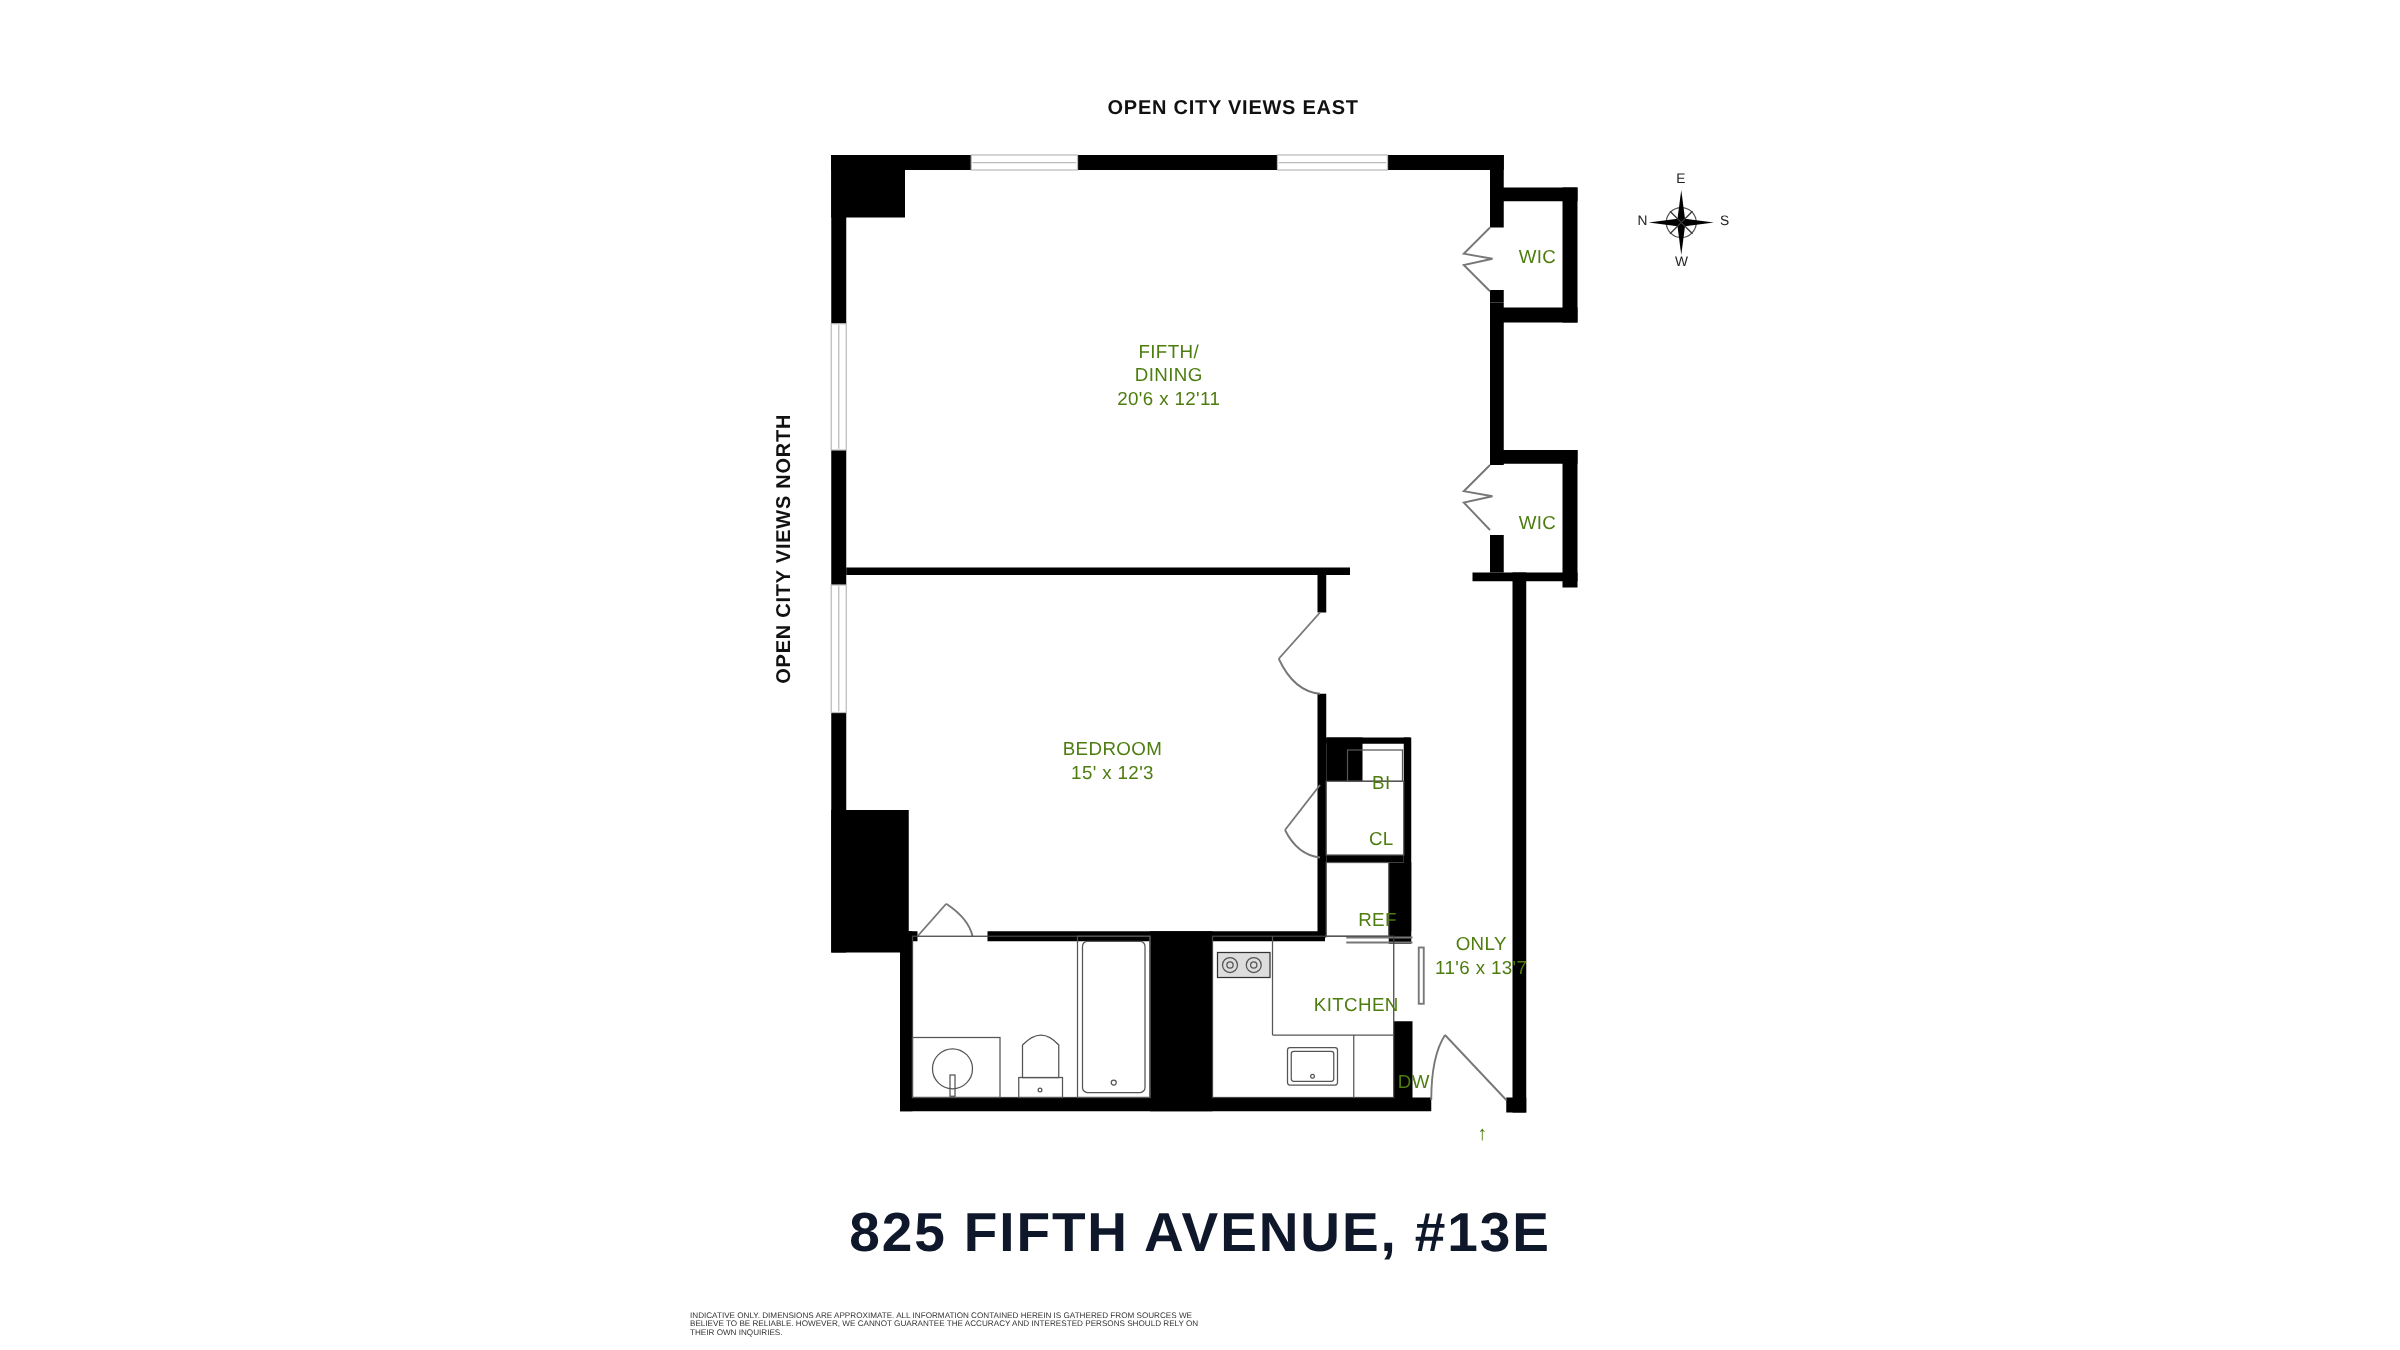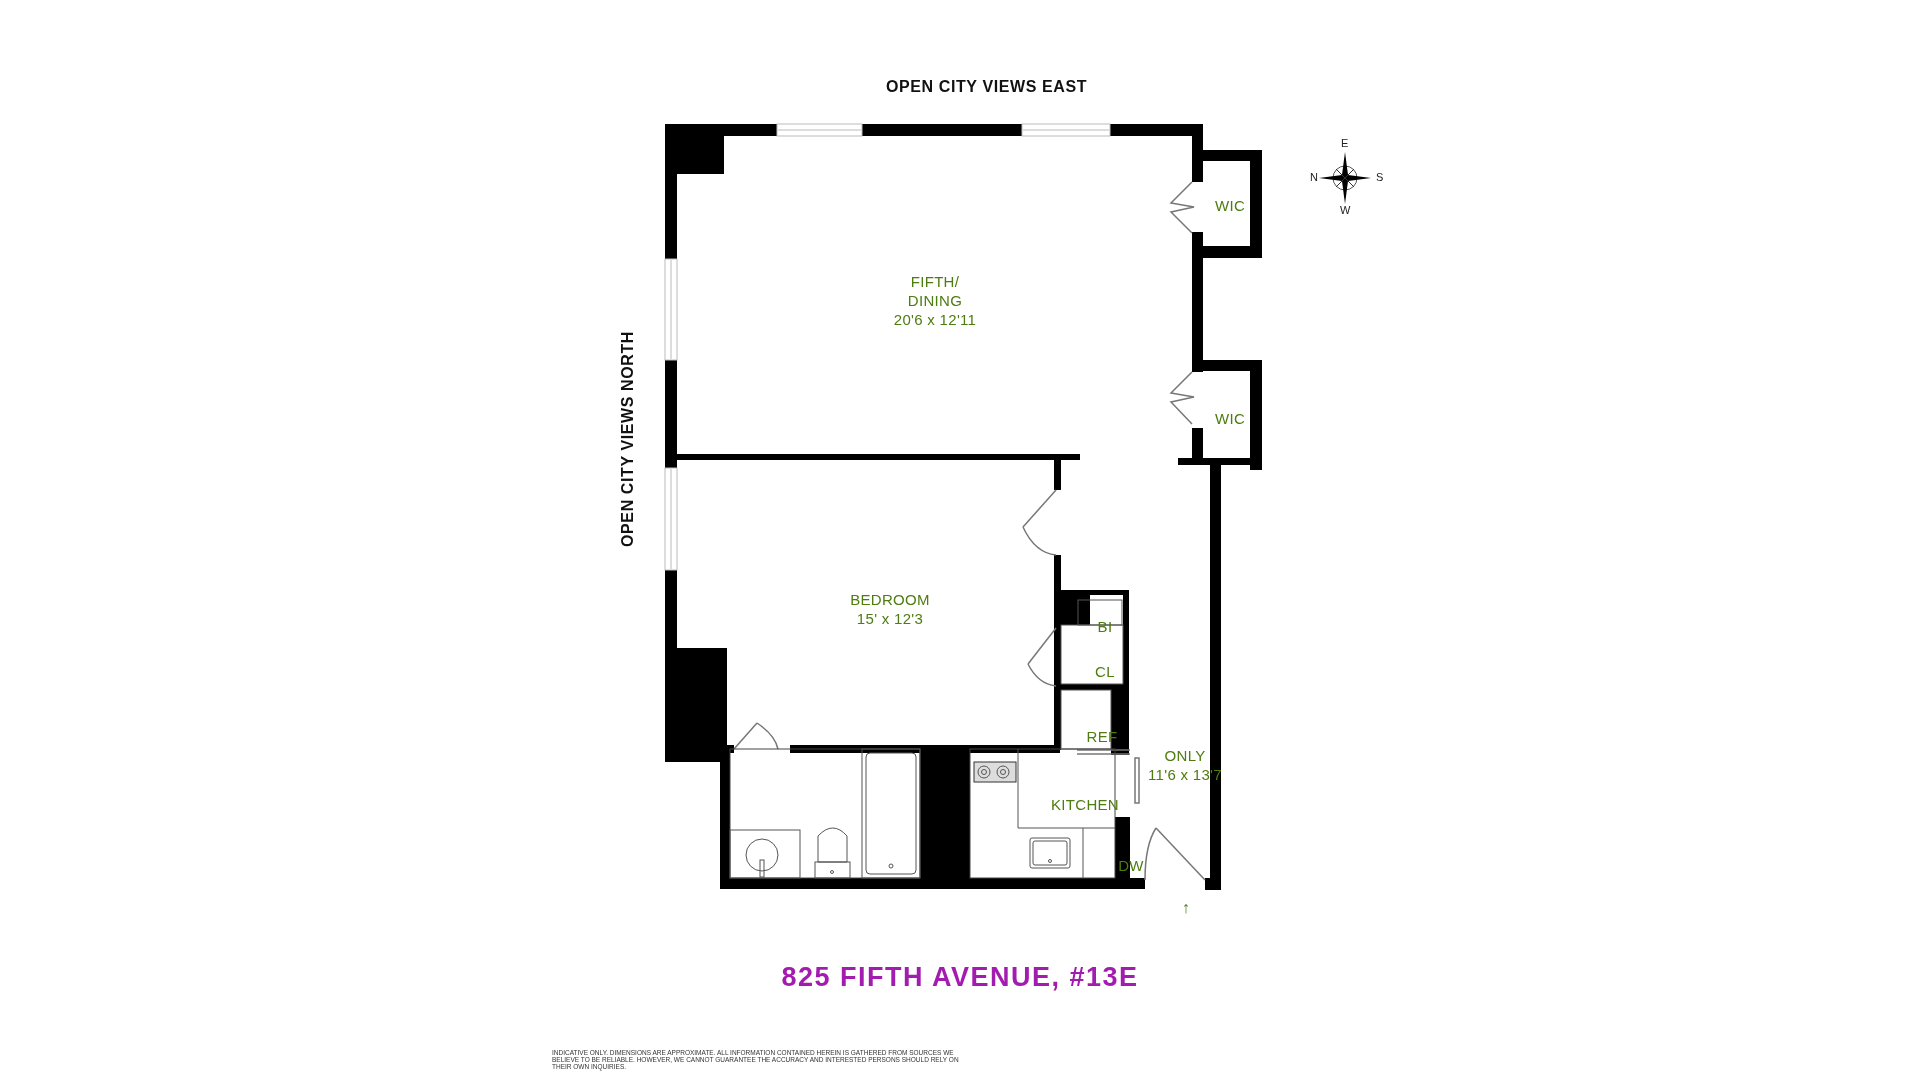--- a/index.html
+++ b/index.html
@@ -1,21 +1,21 @@
 <!DOCTYPE html>
 <html><head>
 <meta charset="utf-8">
 <style>
   html, body { margin:0; padding:0; background:#ffffff; }
   body { width:1920px; height:1080px; position:relative; overflow:hidden;
          font-family:"Liberation Sans", "DejaVu Sans", sans-serif; color:#111; }
   .lbl { position:absolute; text-align:center; font-size:15px; line-height:19px; letter-spacing:0.3px; color:#4d7c0f; }
   .view-label { position:absolute; font-size:16px; letter-spacing:0.6px; font-weight:bold; color:#111; white-space:nowrap; }
   #plan { position:absolute; left:0; top:0; }
-  .title { position:absolute; left:0; width:1920px; top:962px; text-align:center; font-size:27px; font-weight:bold; letter-spacing:1.5px; color:#a21caf; }
+  .title { position:absolute; left:0; width:1920px; top:962px; text-align:center; font-size:44px; font-weight:bold; letter-spacing:1.5px; color:#0f172a; }
   .disclaimer { position:absolute; left:552px; top:1049px; font-size:6.5px; line-height:7px; color:#333; width:420px; }
   .compass-letter { position:absolute; font-size:11px; color:#222; }
 </style>
 </head>
 <body>
 
 <svg id="plan" width="1920" height="1080" viewBox="0 0 1920 1080" xmlns="http://www.w3.org/2000/svg">
   <g fill="#000">
 
     <rect x="665" y="124" width="112" height="12"></rect>

